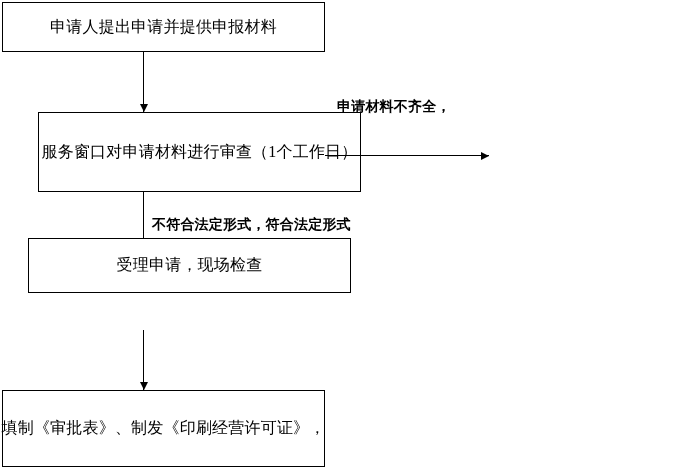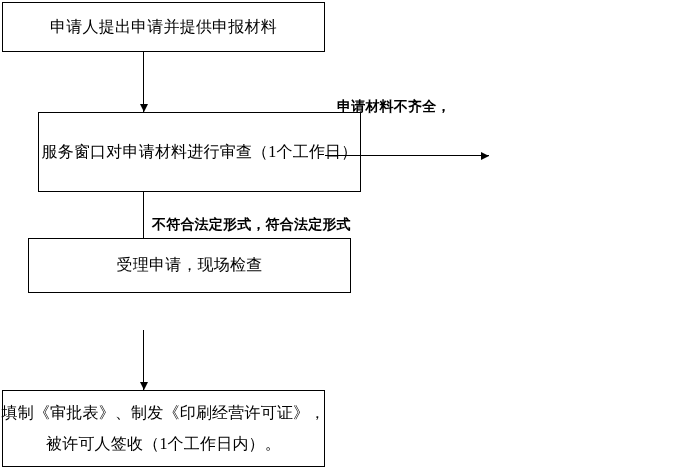--- a/index.html
+++ b/index.html
@@ -120,16 +120,15 @@
     <span class="line">受理申请，现场检查</span>
   </div>
 
   <div class="connector">
     <div class="conn-v" id="conn-4-line" style="left: 143px; top: 330px; height: 60px;"></div>
     <div class="arrow-down" id="conn-4-head" style="left: 139.5px; top: 382px;"></div>
   </div>
 
   <div class="node" id="node-issue" style="left: 2px; top: 390px; width: 323px; height: 77px;">
     <span class="line">填制《审批表》、制发《印刷经营许可证》，</span>
-    <span class="line">被许可人签收（1个工作日内）。</span>
   </div>
 
 </div>
 
 </body></html>

